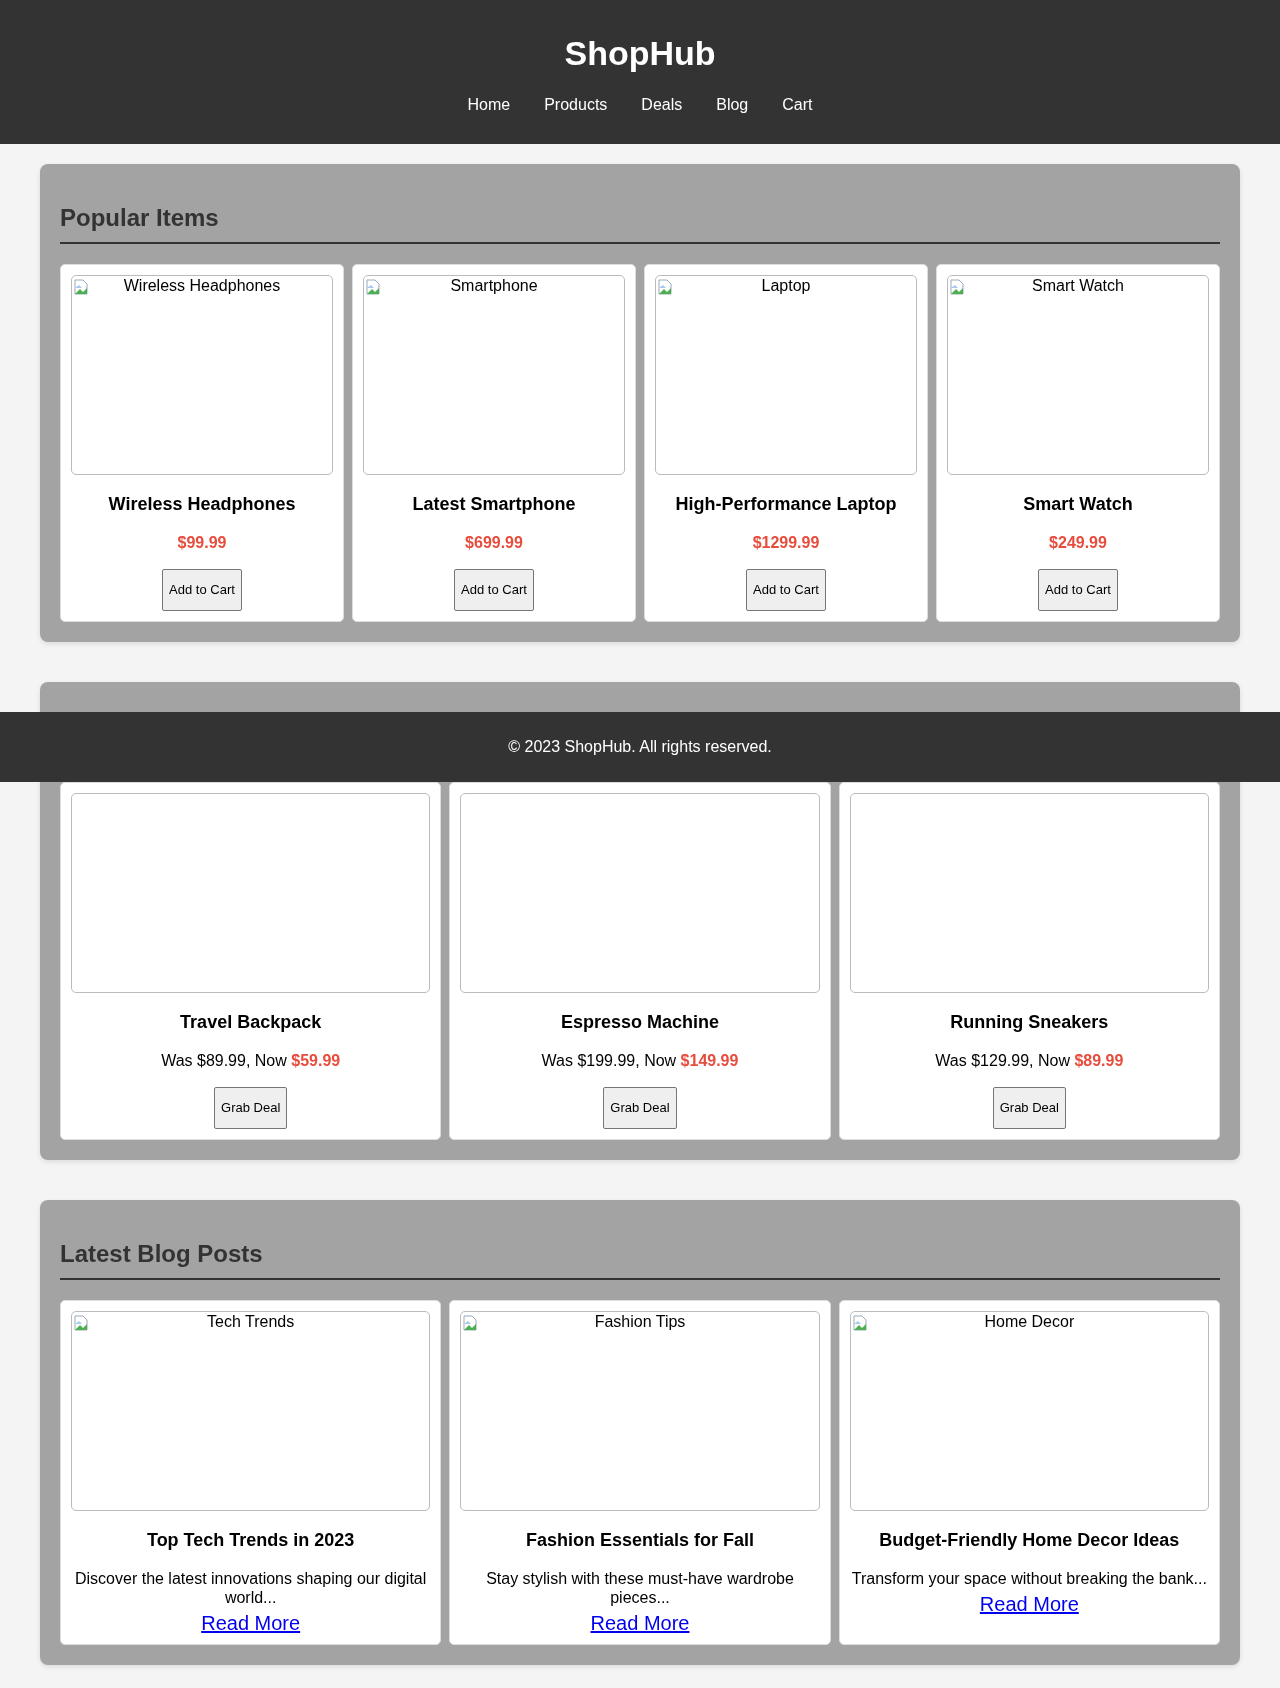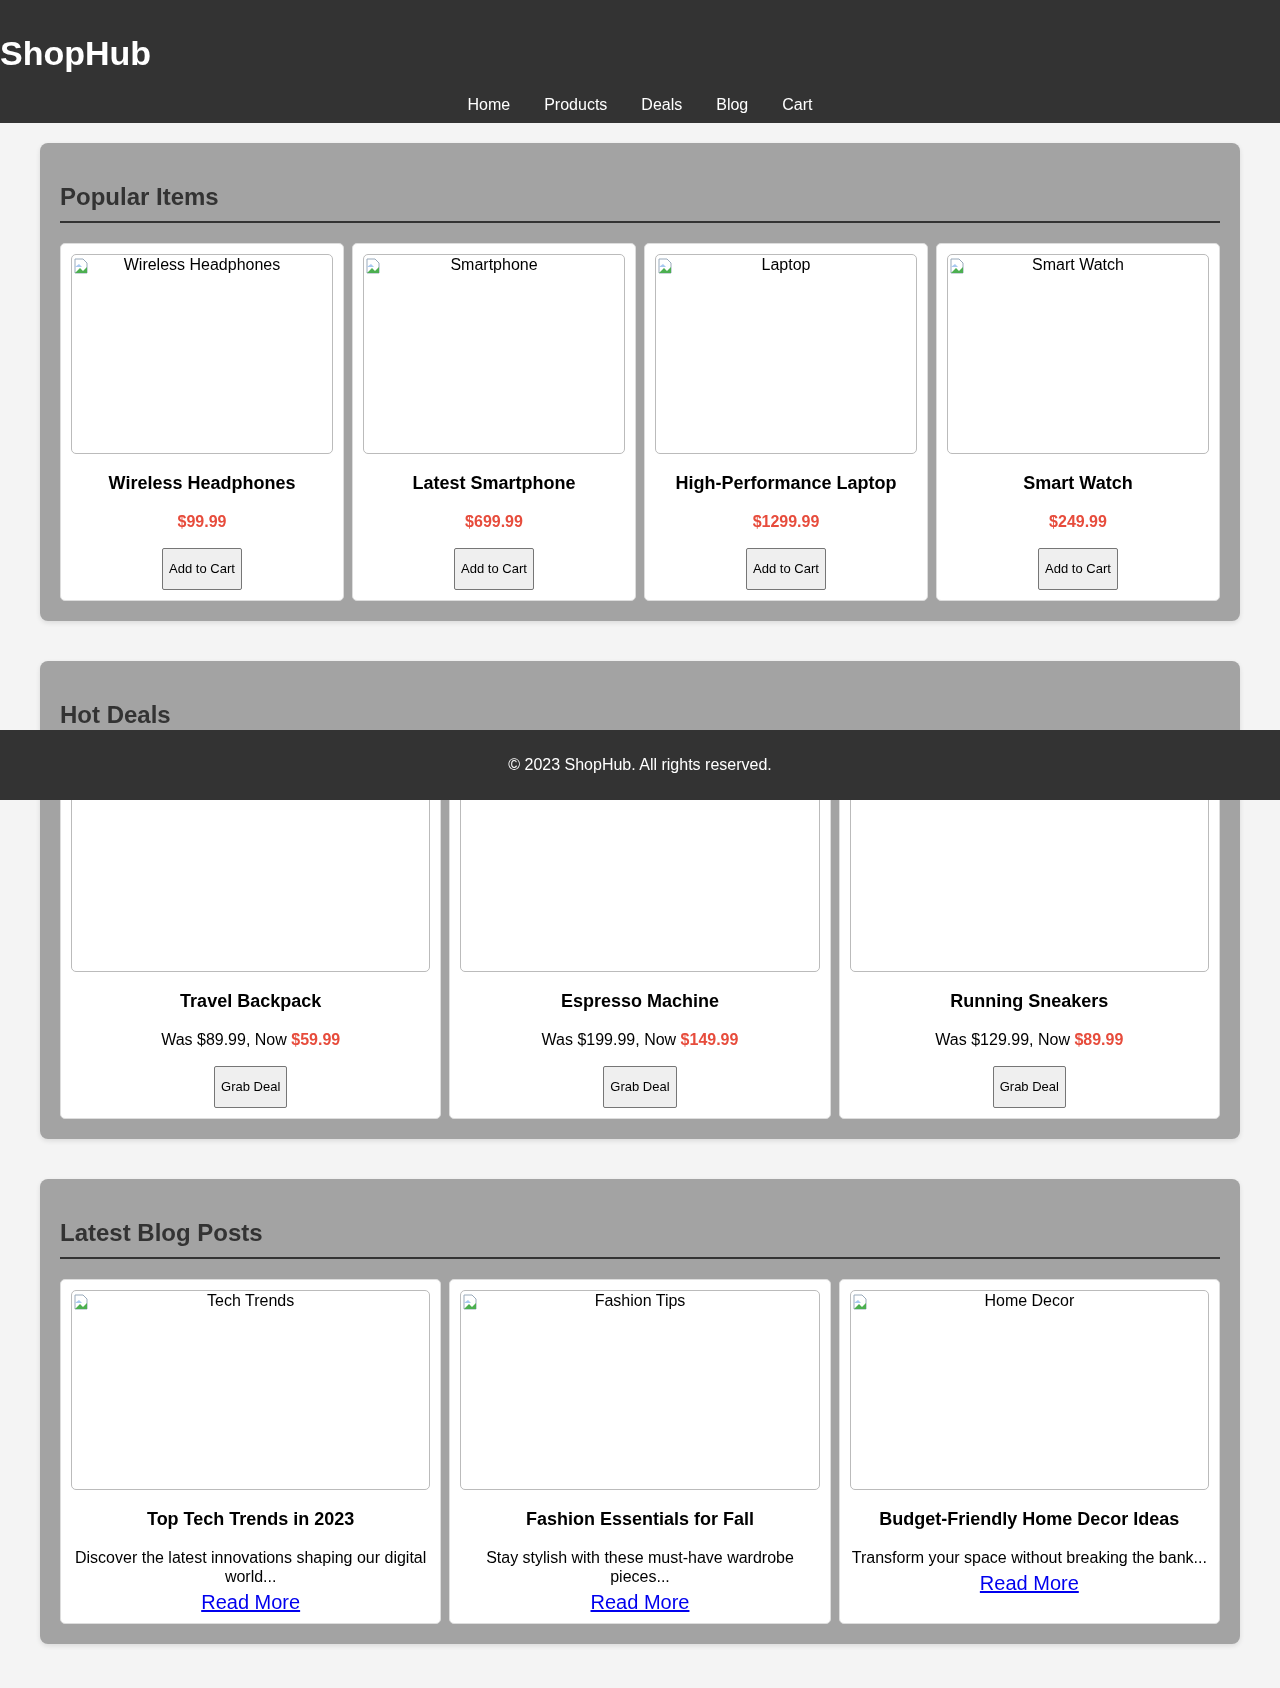--- a/index.html
+++ b/index.html
@@ -9,22 +9,22 @@
       height: 1688px;
       background: #f4f4f4;
       font-family: "Liberation Sans", sans-serif;
       color: #000;
       position: relative;
       overflow: hidden;
     }
     header {
       background: #333333;
       color: #fff;
-      height: 123px;
-      text-align: left;
+      height: 144px;
+      text-align: center;
       padding-top: 33px;
     }
     header h1 {
       margin: 0;
       font-size: 34px;
       font-weight: bold;
       line-height: 40px;
     }
     nav {
       margin-top: 22px;
@@ -129,21 +129,21 @@
     }
     .read-more {
       color: #0000ee;
       text-decoration: underline;
       font-size: 20px;
       line-height: 20px;
     }
     footer {
       position: absolute;
       left: 0;
-      top: 730px;
+      top: 712px;
       width: 1280px;
       height: 70px;
       background: #333;
       color: #fff;
       text-align: center;
       font-size: 16px;
       line-height: 70px;
     }
   </style>
 </head>

